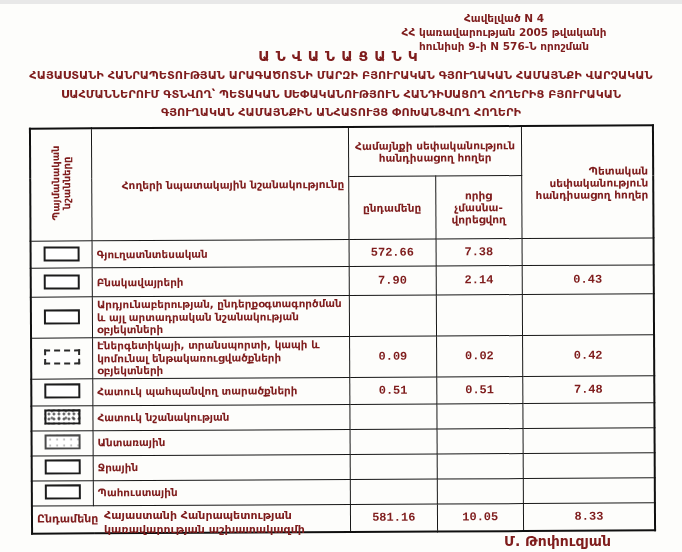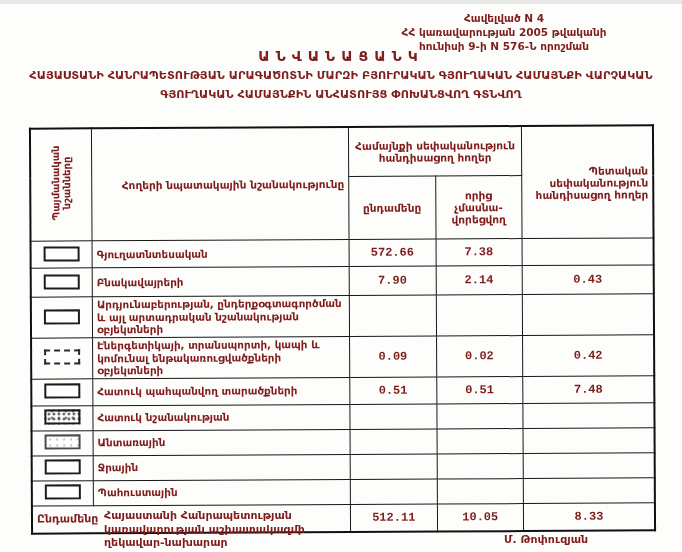--- a/index.html
+++ b/index.html
@@ -61,38 +61,39 @@
   tr.h40 td { height:38px; }
   tr.h36 td { height:34px; }
   tr.h25 td { height:22px; }
   tr.total-row td { height:24px; }
   .total-label { font-size:11px; font-weight:bold; padding-left:66px; }
   
   .footer-left {
     position:absolute; left:104px; top:505px;
     font-size:11px; font-weight:bold; line-height:13.5px;
   }
-  .signature { position:absolute; left:504px; top:529px; font-size:11px; font-weight:bold; }
+  .signature { position:absolute; left:504px; top:529px; font-size:14px; font-weight:bold; }
 </style>
 </head>
 <body>
 
 <div class="page">
 
   <div class="appendix">
     <div>Հավելված N 4</div>
     <div>ՀՀ կառավարության 2005 թվականի</div>
     <div>հունիսի 9-ի N 576-Ն որոշման</div>
   </div>
 
   <div class="doc-title">ԱՆՎԱՆԱՑԱՆԿ</div>
 
   <div class="doc-subtitle">
     <div>ՀԱՅԱՍՏԱՆԻ ՀԱՆՐԱՊԵՏՈՒԹՅԱՆ ԱՐԱԳԱԾՈՏՆԻ ՄԱՐԶԻ ԲՅՈՒՐԱԿԱՆ ԳՅՈՒՂԱԿԱՆ ՀԱՄԱՅՆՔԻ ՎԱՐՉԱԿԱՆ</div>
-    <div>ԳՅՈՒՂԱԿԱՆ ՀԱՄԱՅՆՔԻՆ ԱՆՀԱՏՈՒՅՑ ՓՈԽԱՆՑՎՈՂ ԳՏՆՎՈՂ</div>
+    <div>ՍԱՀՄԱՆՆԵՐՈՒՄ ԳՏՆՎՈՂ՝ ՊԵՏԱԿԱՆ ՍԵՓԱԿԱՆՈՒԹՅՈՒՆ ՀԱՆԴԻՍԱՑՈՂ ՀՈՂԵՐԻՑ ԲՅՈՒՐԱԿԱՆ</div>
+    <div>ԳՅՈՒՂԱԿԱՆ ՀԱՄԱՅՆՔԻՆ ԱՆՀԱՏՈՒՅՑ ՓՈԽԱՆՑՎՈՂ ՀՈՂԵՐԻ</div>
   </div>
 
   <div class="table-wrap">
     <table class="grid">
       <thead>
         <tr>
           <th class="th-sign" rowspan="2">
             <span>Պայմանական
 նշանները</span>
           </th>
@@ -168,29 +169,28 @@
         </tr>
         <tr class="h25">
           <td class="c-sign"><span class="sign-box" data-variant="empty"></span></td>
           <td class="c-label">Պահուստային</td>
           <td class="c-num"></td>
           <td class="c-num"></td>
           <td class="c-num"></td>
         </tr>
         <tr class="total-row">
           <td class="total-label" colspan="2">Ընդամենը</td>
-          <td class="c-num">512.11</td>
+          <td class="c-num">581.16</td>
           <td class="c-num">10.05</td>
           <td class="c-num">8.33</td>
         </tr>
       </tbody>
     </table>
   </div>
 
   <div class="footer-left">
     <div>Հայաստանի Հանրապետության</div>
     <div>կառավարության աշխատակազմի</div>
-    <div>ղեկավար-նախարար</div>
   </div>
 
   <div class="signature">Մ. Թոփուզյան</div>
 
 </div>
 
 </body></html>

